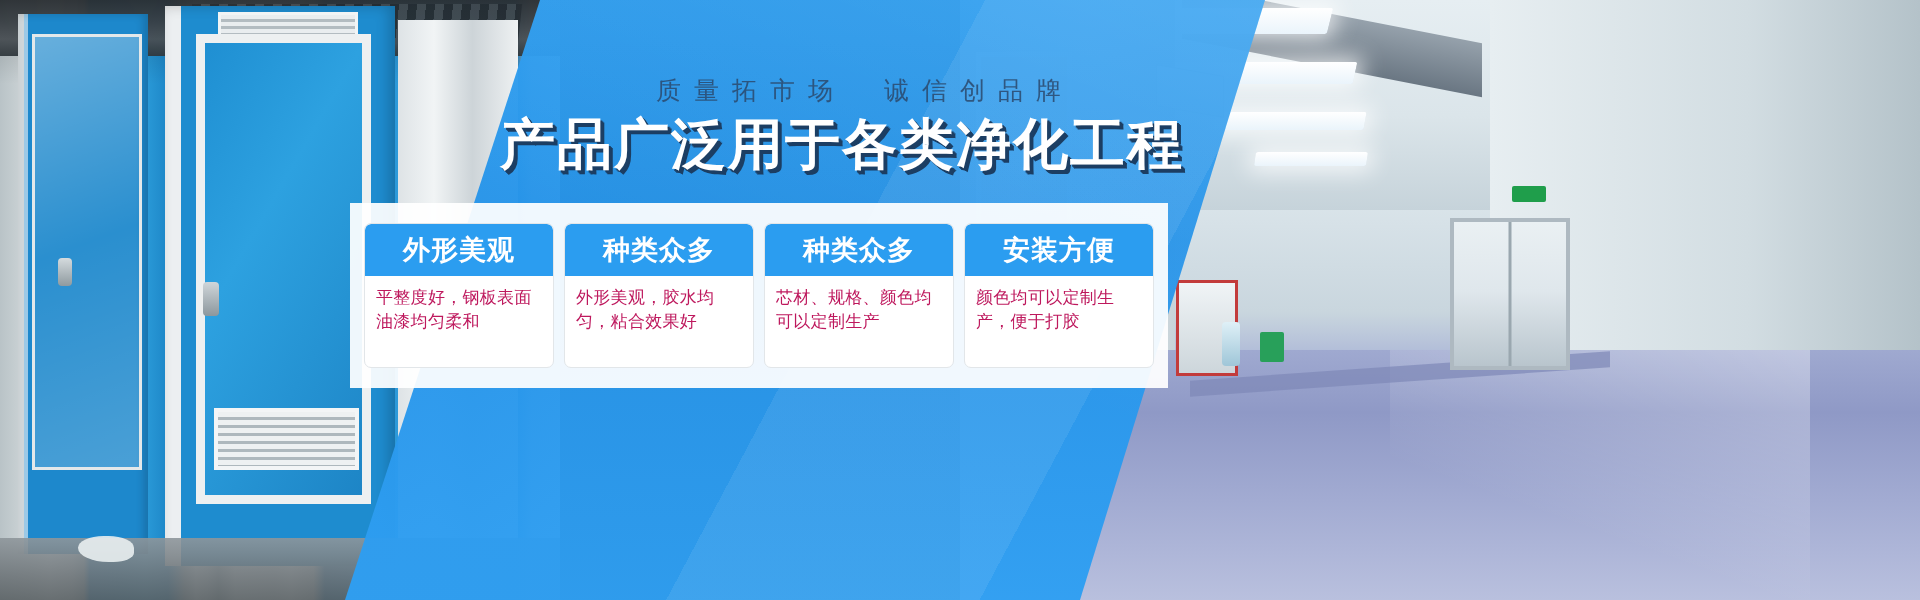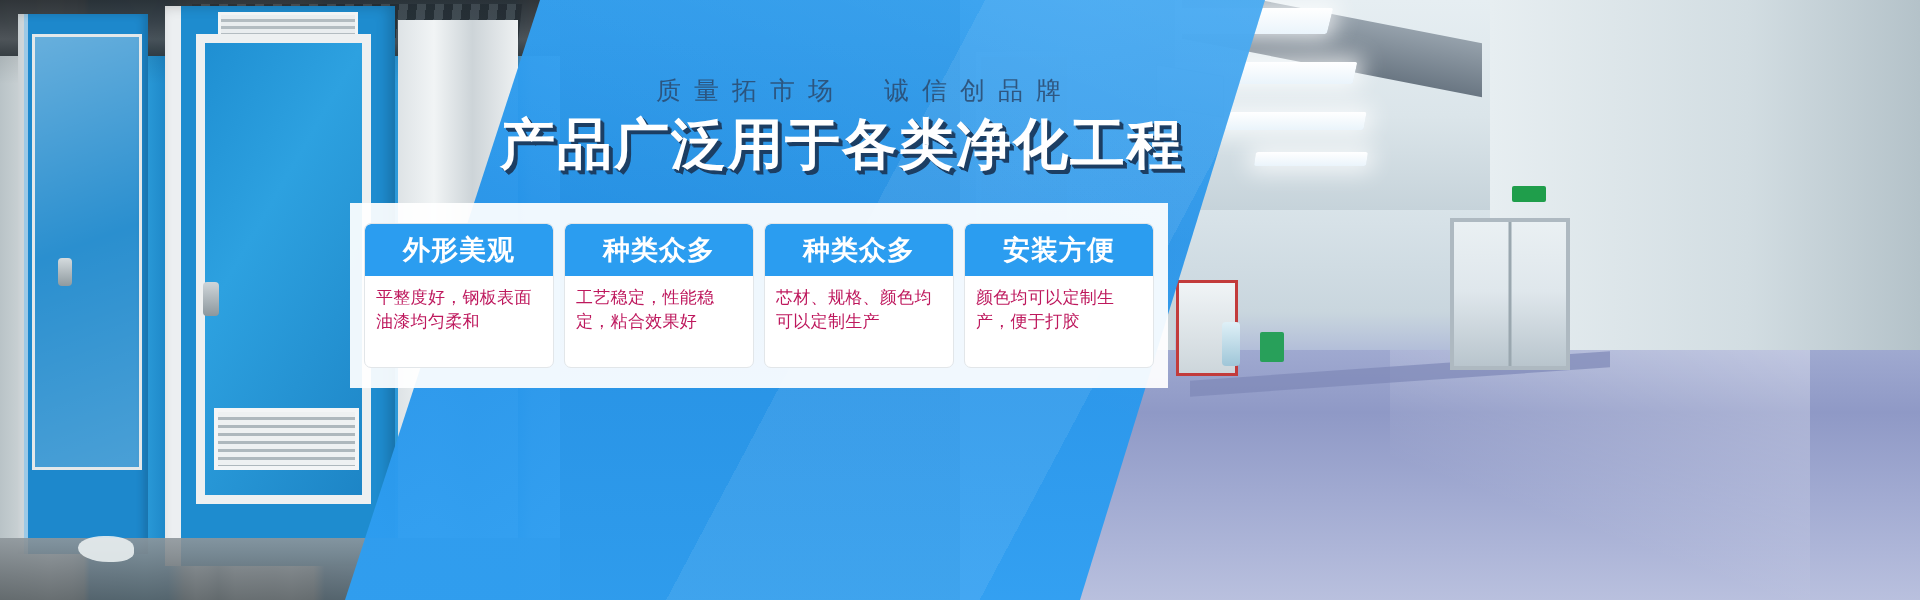--- a/index.html
+++ b/index.html
@@ -325,21 +325,21 @@
 
   <div class="cards-shell">
 
     <div class="card">
       <div class="card-head">外形美观</div>
       <div class="card-body">平整度好，钢板表面油漆均匀柔和</div>
     </div>
 
     <div class="card">
       <div class="card-head">种类众多</div>
-      <div class="card-body">工艺稳定，性能稳定，粘合效果好</div>
+      <div class="card-body">外形美观，胶水均匀，粘合效果好</div>
     </div>
 
     <div class="card">
       <div class="card-head">种类众多</div>
       <div class="card-body">芯材、规格、颜色均可以定制生产</div>
     </div>
 
     <div class="card">
       <div class="card-head">安装方便</div>
       <div class="card-body">颜色均可以定制生产，便于打胶</div>

